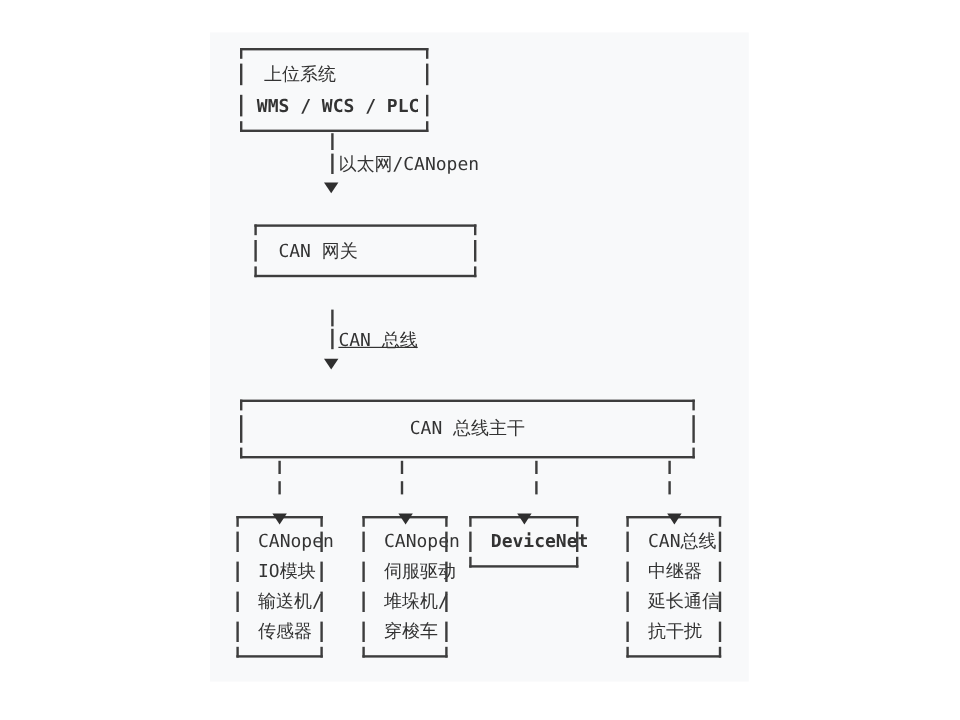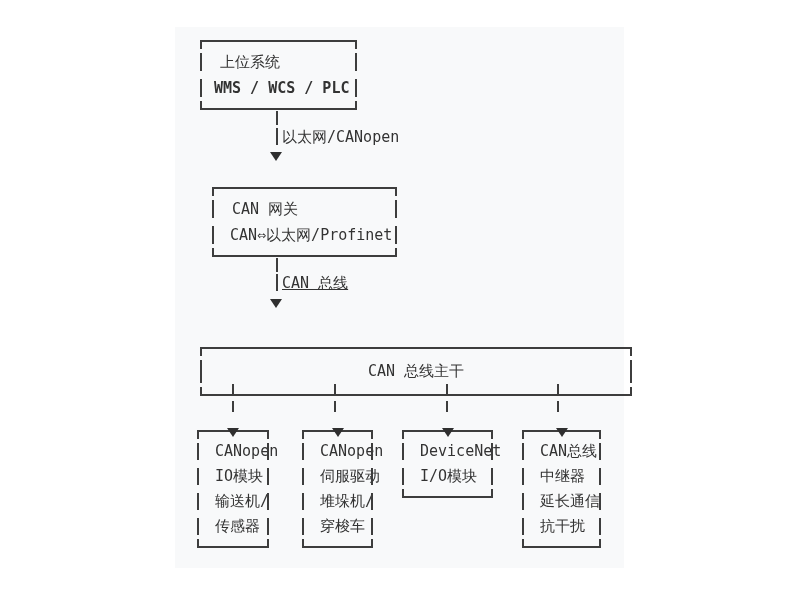--- a/index.html
+++ b/index.html
@@ -110,33 +110,30 @@
     <div class="clabel" style="left:101px;top:100px;">
       <span class="vbar"></span><span>以太网/CANopen</span>
     </div>
     <div class="arrow" style="left:95px;top:125px;"></div>
 
     <div class="abox" style="left:25px;top:160px;width:185px;margin-left:12px;">
       <div class="edge top"></div>
       <div class="row pad-l">
         <span>CAN 网关</span>
       </div>
-      <div class="row">
-        <span>CAN⇔以太网/Profinet</span>
-      </div>
       <div class="edge bottom"></div>
     </div>
 
     <div class="tick" style="left:101px;top:231px;height:14px;"></div>
     <div class="clabel" style="left:101px;top:246px;text-decoration:underline;">
       <span class="vbar"></span><span>CAN 总线</span>
     </div>
     <div class="arrow" style="left:95px;top:272px;"></div>
 
-    <div class="abox wide" style="left:25px;top:320px;width:432px;">
+    <div class="abox wide" style="left:25px;top:306px;width:379px;">
       <div class="edge top"></div>
       <div class="row center">
         <span>CAN 总线主干</span>
       </div>
       <div class="edge bottom"></div>
     </div>
 
     <div class="tick" style="left:57px;top:357px;height:11px;"></div>
     <div class="tick" style="left:57px;top:374px;height:11px;"></div>
     <div class="tick" style="left:159px;top:357px;height:11px;"></div>
@@ -159,25 +156,24 @@
     <div class="abox branch" style="left:127px;top:403px;width:71px;">
       <div class="arrow boxarrow"></div>
       <div class="edge top"></div>
       <div class="row"><span>CANopen</span></div>
       <div class="row"><span>伺服驱动</span></div>
       <div class="row"><span>堆垛机/</span></div>
       <div class="row"><span>穿梭车</span></div>
       <div class="edge bottom"></div>
     </div>
 
-    <div class="abox branch" style="left:227px;top:403px;width:91px;">
+    <div class="abox branch" style="left:216px;top:403px;width:91px;font-weight:bold;">
       <div class="arrow boxarrow"></div>
       <div class="edge top"></div>
       <div class="row"><span>DeviceNet</span></div>
-      <div class="row"><span>I/O模块</span></div>
       <div class="edge bottom"></div>
     </div>
 
     <div class="abox branch" style="left:347px;top:403px;width:79px;">
       <div class="arrow boxarrow"></div>
       <div class="edge top"></div>
       <div class="row"><span>CAN总线</span></div>
       <div class="row"><span>中继器</span></div>
       <div class="row"><span>延长通信</span></div>
       <div class="row"><span>抗干扰</span></div>

